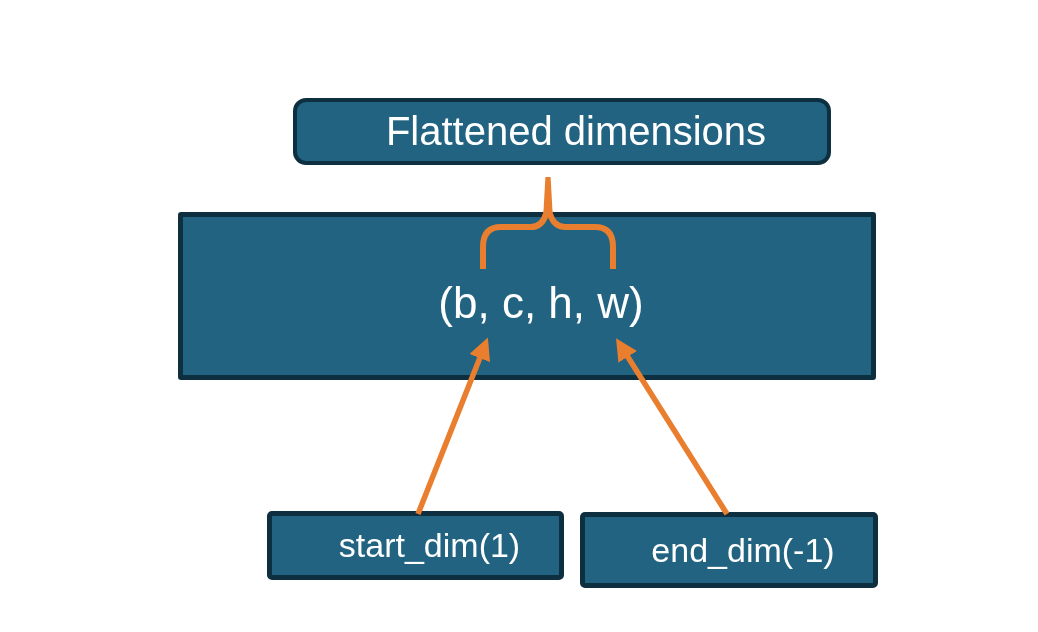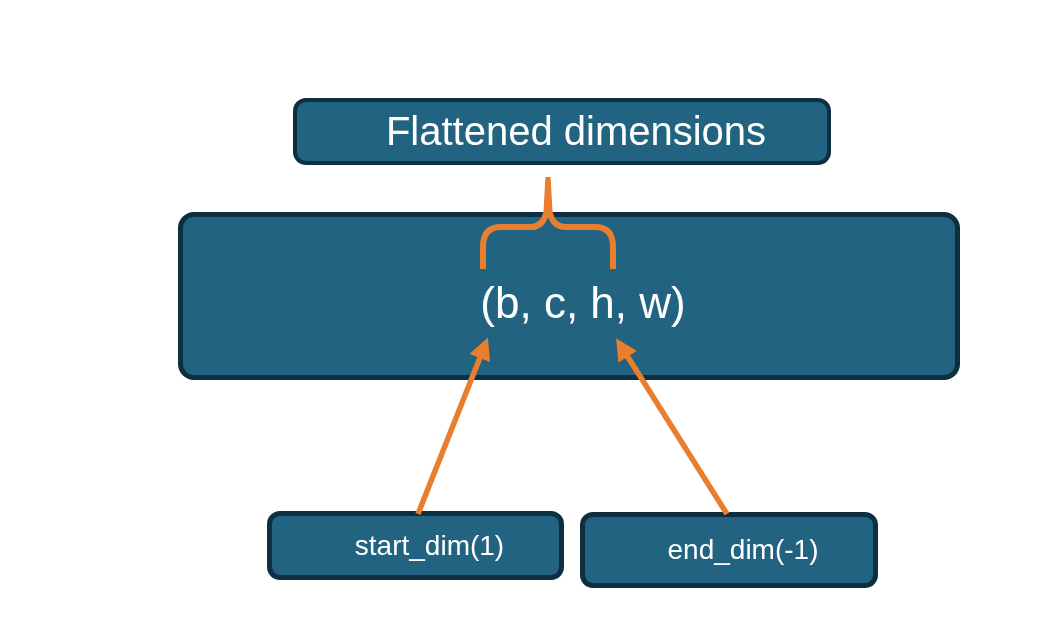--- a/index.html
+++ b/index.html
@@ -34,29 +34,29 @@
   }
   .node-top {
     left: 293px; top: 98px;
     width: 538px; height: 67px;
     border-width: 4px;
     border-radius: 13px;
     font-size: 40px;
   }
   .node-big {
     left: 178px; top: 212px;
-    width: 782px; height: 168px;
-    border-radius: 16px;
+    width: 698px; height: 168px;
+    border-radius: 3px;
     font-size: 44px;
     padding-top: 14px;
   }
   .node-small {
     width: 297px; height: 69px;
-    border-radius: 13px;
-    font-size: 28px;
+    border-radius: 5px;
+    font-size: 34px;
     text-align: center;
   }
   .node-start { left: 267px; top: 511px; }
   .node-end   { left: 580px; top: 512px; width: 298px; height: 76px; }
 
   .connector-layer {
     position: absolute;
     left: 0; top: 0;
     width: 1038px; height: 632px;
     pointer-events: none;

